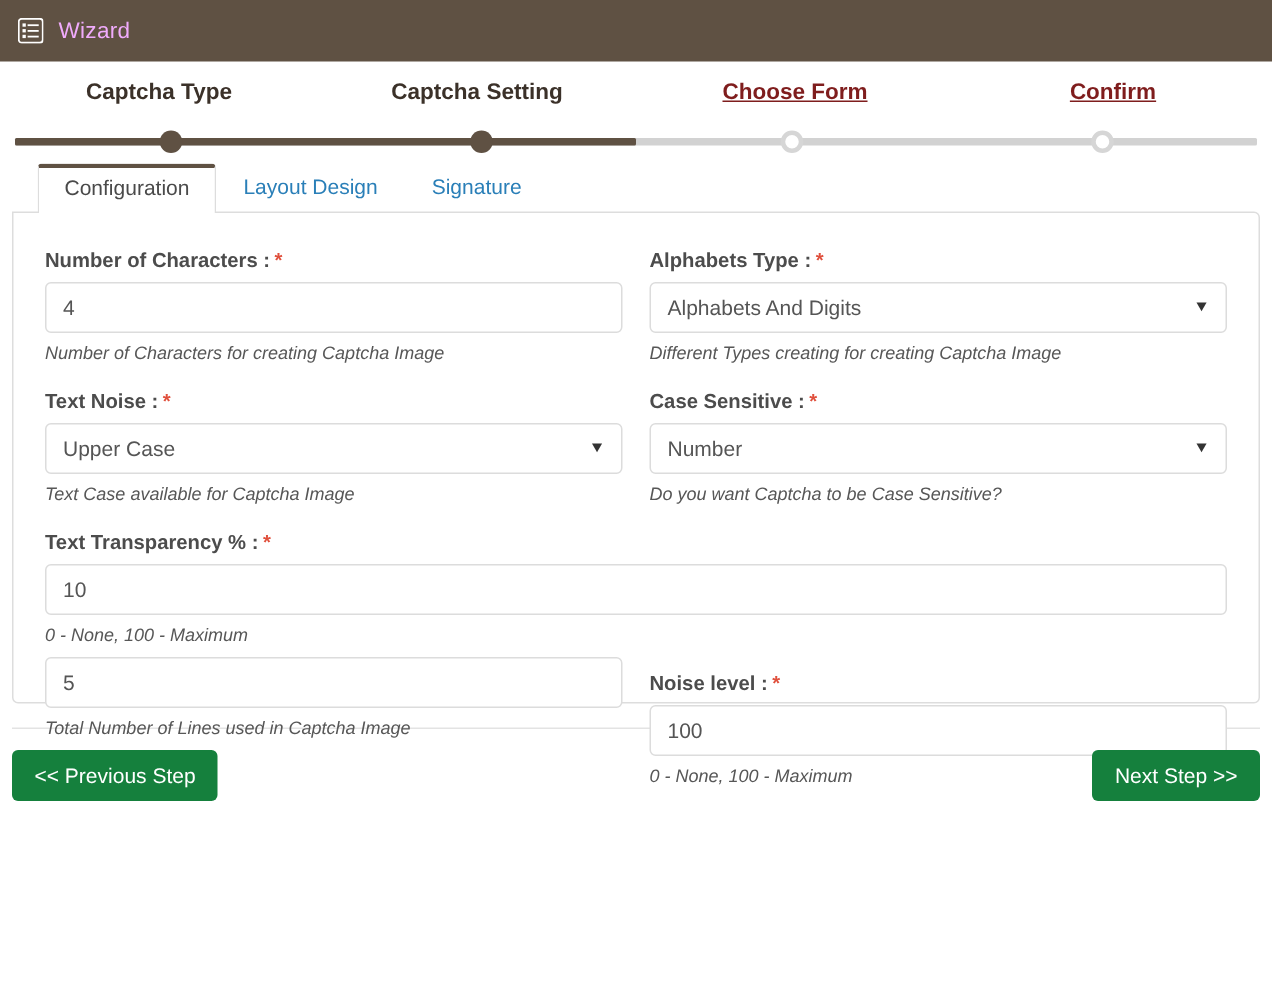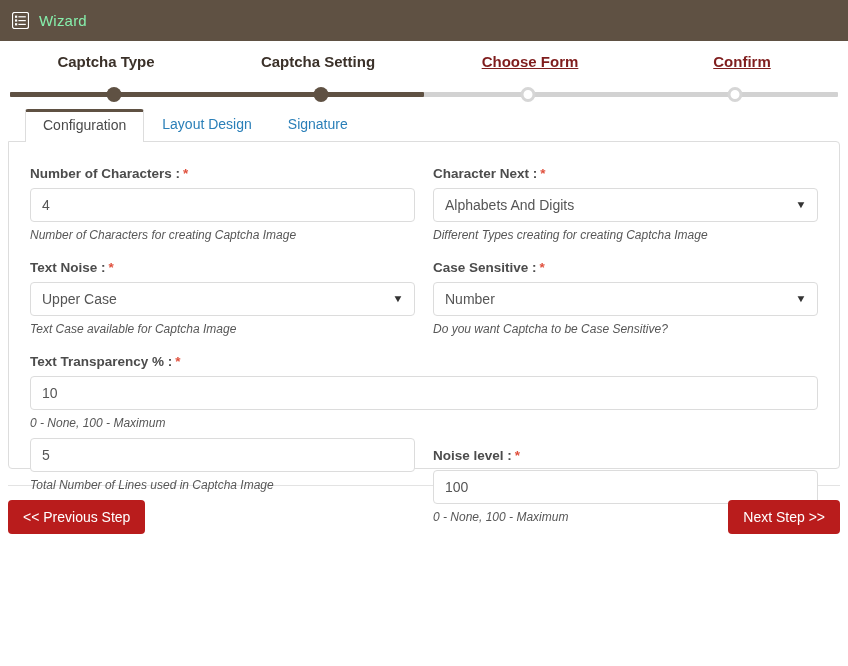--- a/index.html
+++ b/index.html
@@ -19,21 +19,21 @@
     align-items: center;
     padding-left: 12px;
   }
   .app-header .hdr-icon {
     width: 17px; height: 17px;
     margin-right: 10px;
     display: inline-flex;
     align-items: center; justify-content: center;
   }
   .app-header .hdr-title {
-    color: #86efac;
+    color: #f0abfc;
     font-size: 15px;
     letter-spacing: .2px;
   }
 
   
   .wizard {
     position: relative;
     height: 68px;
     padding-top: 12px;
   }
@@ -176,21 +176,21 @@
   
   .footer {
     margin: 16px 8px 0 8px;
     border-top: 1px solid #e3e3e3;
     padding-top: 14px;
     display: flex;
     justify-content: space-between;
     align-items: center;
   }
   .btn {
-    background: #b91c1c;
+    background: #15803d;
     color: #ffffff;
     border: none;
     border-radius: 4px;
     font-size: 14px;
     padding: 10px 15px;
     cursor: pointer;
     font-family: "Liberation Sans", sans-serif;
     line-height: 1;
   }
 </style>
@@ -257,21 +257,21 @@
         <span>Number of Characters :</span><span class="req">*</span>
       </label>
       <div class="input-box">
         <span>4</span>
       </div>
       <span class="helper">Number of Characters for creating Captcha Image</span>
     </div>
 
     <div class="col">
       <label class="field-label">
-        <span>Character Next :</span><span class="req">*</span>
+        <span>Alphabets Type :</span><span class="req">*</span>
       </label>
       <div class="select-box">
         <span>Alphabets And Digits</span>
         <span class="caret">▼</span>
       </div>
       <span class="helper">Different Types creating for creating Captcha Image</span>
     </div>
   </div>
 
   <div class="form-row">

